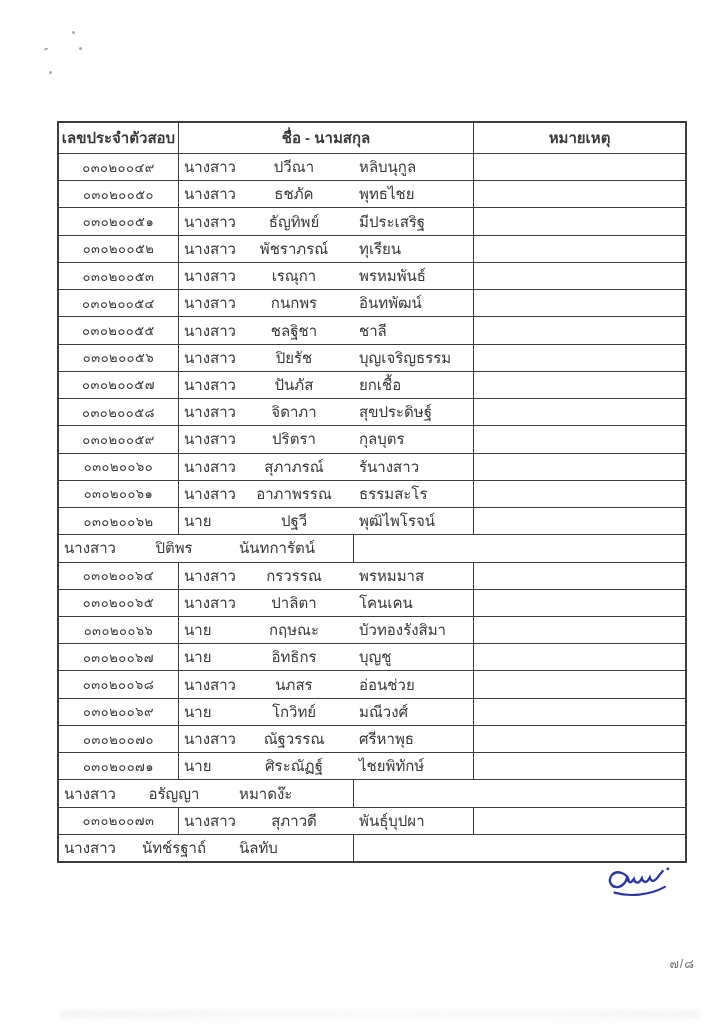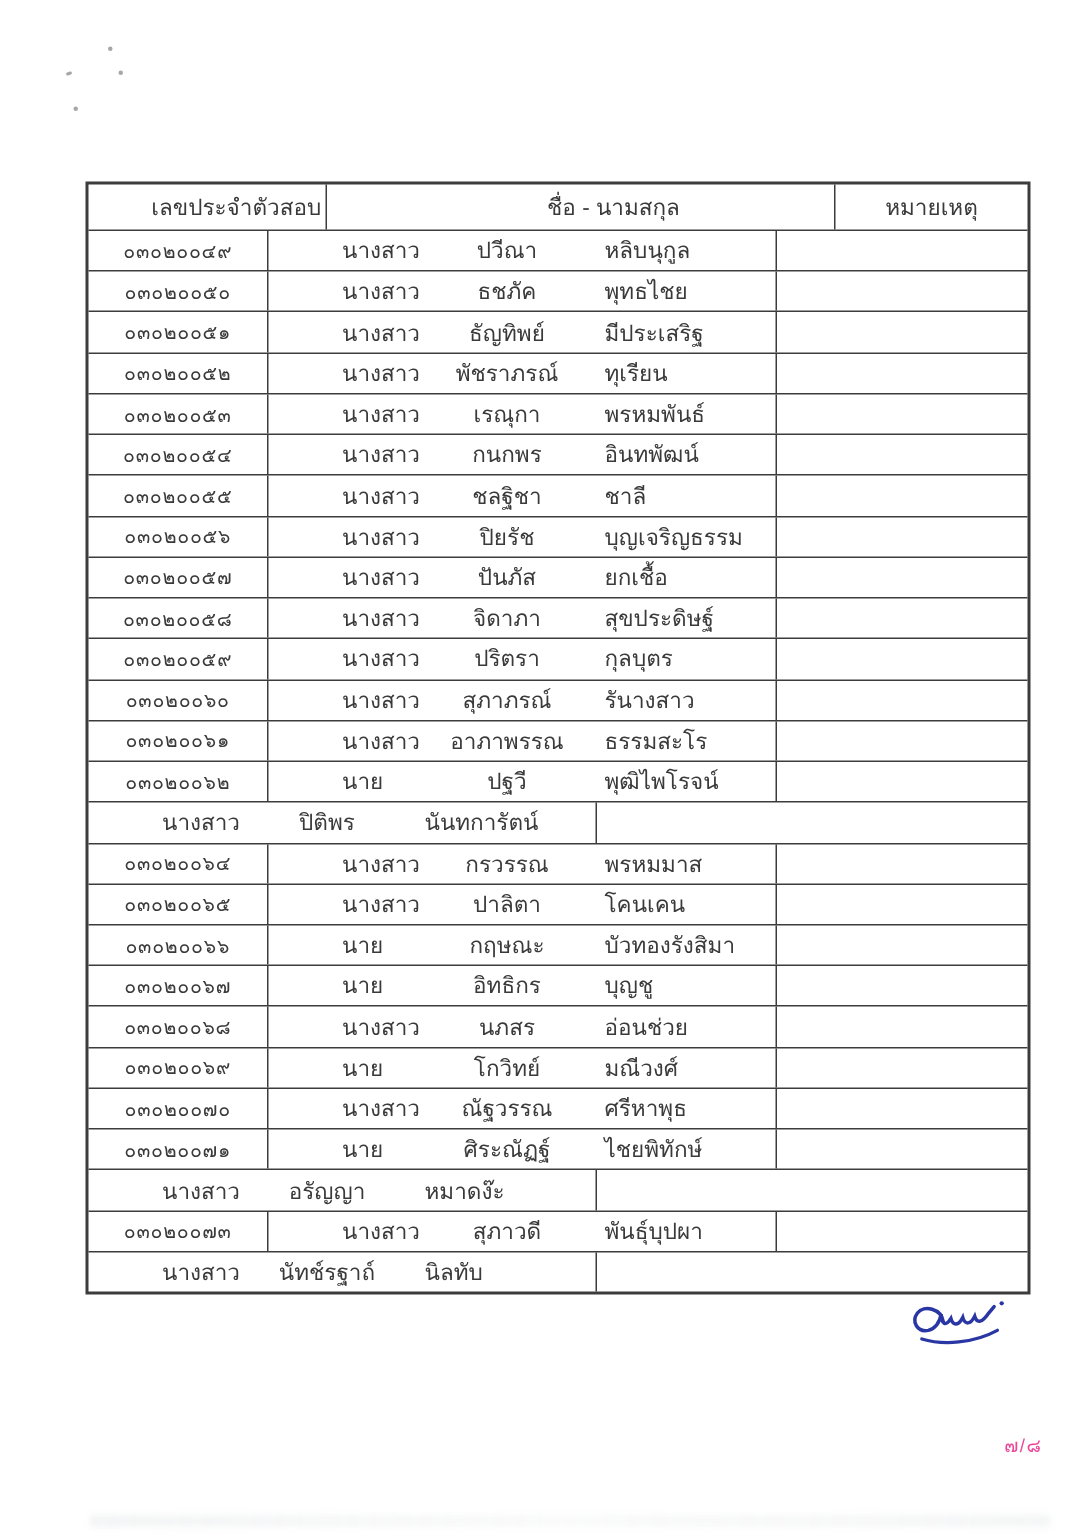--- a/index.html
+++ b/index.html
@@ -43,22 +43,21 @@
   .tr {
     display: flex;
     flex: 1 1 0;
     border-top: 1.5px solid #3c3c3c;
     box-sizing: border-box;
     min-height: 0;
   }
   .tr.header {
     flex: 0 0 30px;
     border-top: none;
-    font-weight: normal;
-    padding-left: 39px;
+    font-weight: bold;
   }
   .td {
     box-sizing: border-box;
     display: flex;
     align-items: center;
     min-width: 0;
     overflow: hidden;
   }
   .td-id {
     width: 120px;
@@ -66,21 +65,20 @@
     justify-content: center;
     font-size: 13px;
     letter-spacing: 0.5px;
   }
   .tr.header .td-id { font-size: 15px; letter-spacing: 0; }
   .td-name {
     width: 295px;
     border-right: 1.5px solid #3c3c3c;
     position: relative;
     font-size: 15px;
-    margin-left: 44px;
   }
   .tr.header .td-name { justify-content: center; }
   .td-note { flex: 1; justify-content: center; font-size: 15px; }
   .name-title  { position: absolute; left: 5px;  top: 50%; transform: translateY(-50%); white-space: nowrap; }
   .name-first  { position: absolute; left: 55px; width: 120px; top: 50%; transform: translateY(-50%); text-align: center; white-space: nowrap; }
   .name-last   { position: absolute; left: 180px; top: 50%; transform: translateY(-50%); white-space: nowrap; }
 
   
   .signature {
     position: absolute;
@@ -89,21 +87,21 @@
     width: 72px;
     height: 40px;
   }
 
   
   .page-number {
     position: absolute;
     right: 29px;
     top: 954px;
     font-size: 12.5px;
-    color: #ec4899;
+    color: #737373;
     letter-spacing: 1px;
   }
 
   
   .bottom-smudge {
     position: absolute;
     left: 60px;
     bottom: 6px;
     width: 640px;
     height: 8px;

